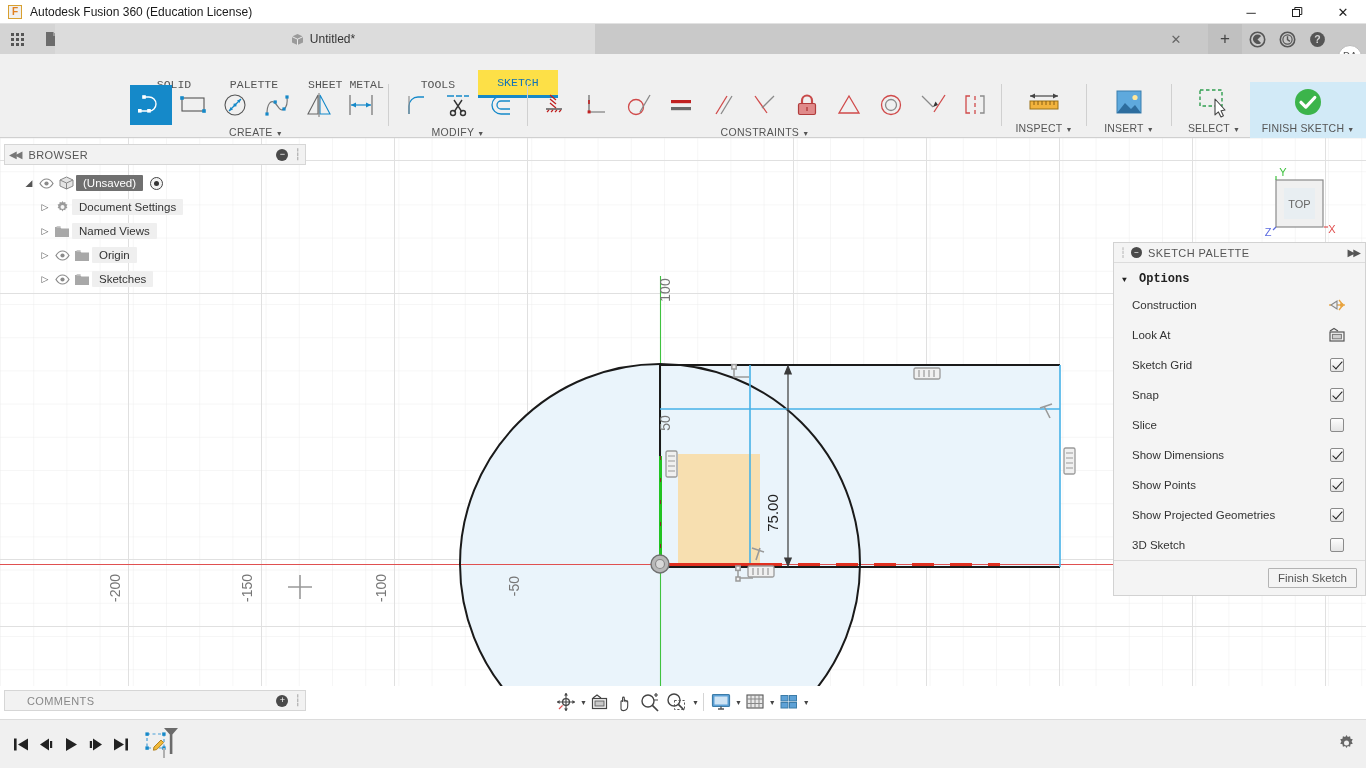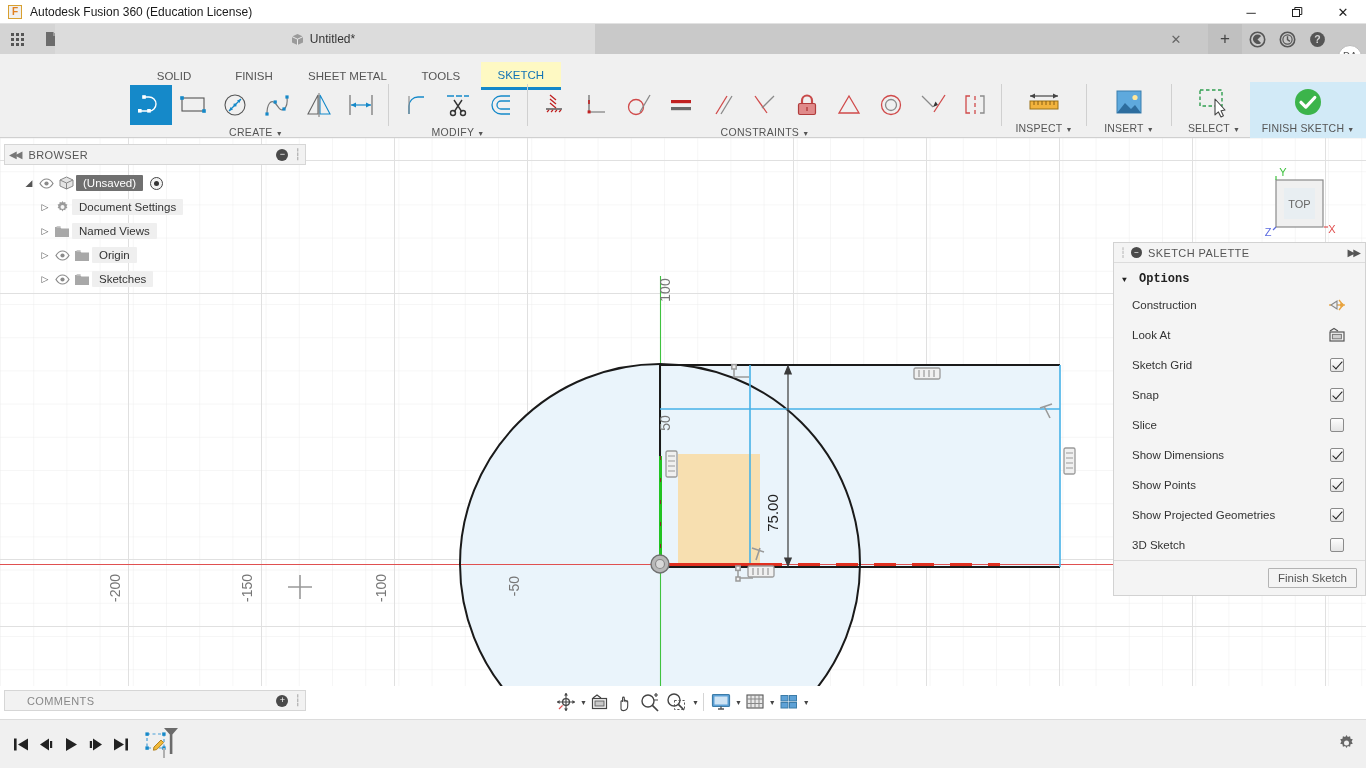--- a/index.html
+++ b/index.html
@@ -69,26 +69,26 @@
     background: #f0f0f0; border-bottom: 1px solid #d0d0d0;
   }
   .design-box {
     position: absolute; left: 10px; top: 9px; width: 112px; height: 66px;
     border: 1px solid #d8d8d8; border-radius: 4px; background: #f4f4f4;
     display: flex; align-items: center; justify-content: center;
     font-size: 12px; color: #222; letter-spacing: .3px;
   }
   .design-box .dcaret { font-size: 7px; margin-left: 6px; color: #333; }
 
-  .tabs { position: absolute; left: 134px; top: 8px; height: 28px; display: flex; }
+  .tabs { position: absolute; left: 134px; top: 16px; height: 28px; display: flex; font-family: Liberation Mono, monospace; }
   .tab {
     height: 28px; padding: 0 14px; display: flex; align-items: center; justify-content: center;
     font-size: 11.5px; color: #555; min-width: 80px;
   }
-  .tab.active { background: #fef9c3; color: #1273b5; border-bottom: 3px solid #1589c9; }
+  .tab.active { background: #fde047; color: #1273b5; border-bottom: 3px solid #1589c9; }
 
   .toolrow { position: absolute; left: 130px; top: 28px; height: 56px; display: flex; align-items: flex-start; }
   .tgroup { display: flex; flex-direction: column; align-items: center; position: relative; }
   .tg-icons { display: flex; align-items: center; height: 46px; }
   .tg-label { font-size: 10.5px; color: #555; margin-top: -2px; letter-spacing: .3px; }
   .tg-label .c { font-size: 7px; margin-left: 3px; }
   .ticon { width: 42px; height: 40px; display: flex; align-items: center; justify-content: center; }
   .ticon.sel { background: #1589c9; }
   .vdiv { width: 1px; height: 42px; background: #d0d0d0; margin: 0 6px; align-self: flex-start; margin-top: 2px; }
 
@@ -305,21 +305,21 @@
       </div>
       <div class="avatar">DA</div>
     </div>
   </div>
 
   <div class="ribbon">
 
 
     <div class="tabs">
       <div class="tab">SOLID</div>
-      <div class="tab">FINISH</div>
+      <div class="tab">PALETTE</div>
       <div class="tab">SHEET METAL</div>
       <div class="tab">TOOLS</div>
       <div class="tab active">SKETCH</div>
     </div>
 
     <div class="toolrow">
 
       <div class="tgroup">
         <div class="tg-icons">
           <div class="ticon sel">

